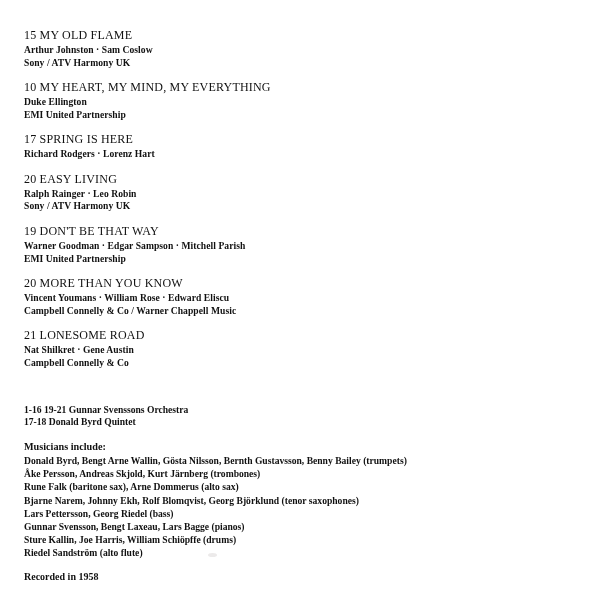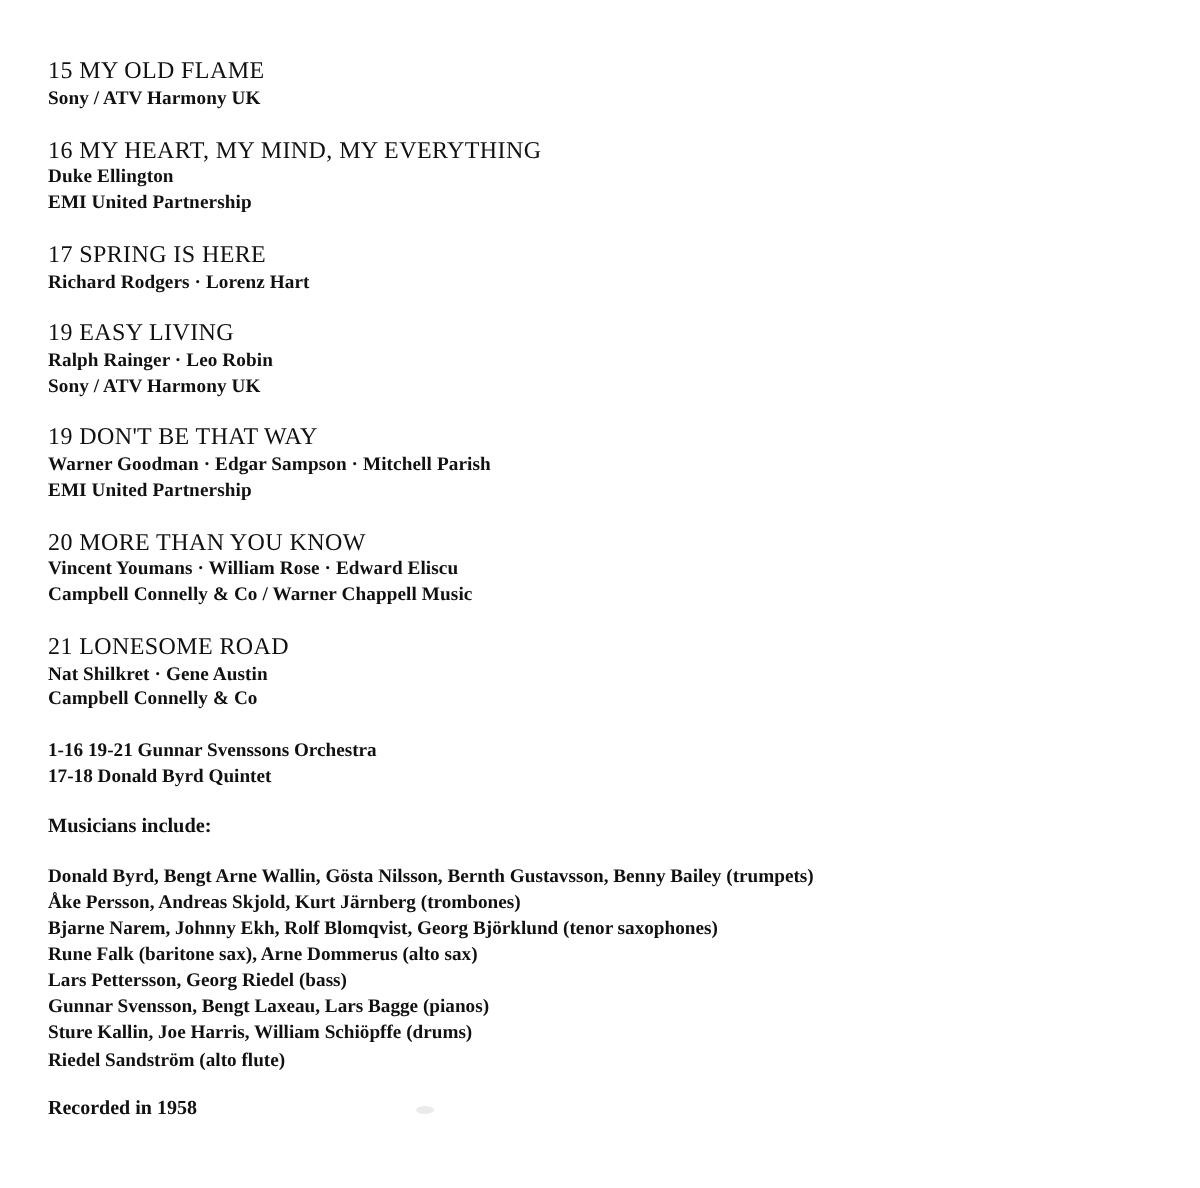--- a/index.html
+++ b/index.html
@@ -38,41 +38,40 @@
   .track-writers,
   .track-publisher {
     font-family: "Liberation Serif", serif;
     font-weight: bold;
     font-size: 9.6px;
     line-height: 1.32;
     margin: 0;
     letter-spacing: 0.05px;
   }
   .credits {
-    margin-top: 13px;
+    margin-top: 34px;
   }
   .credit-line {
     font-family: "Liberation Serif", serif;
     font-weight: bold;
     font-size: 9.6px;
     line-height: 1.35;
     margin: 0;
   }
   .block-gap {
     height: 11px;
   }
   .musicians-heading {
     font-family: "Liberation Serif", serif;
     font-weight: bold;
     font-size: 10.2px;
     line-height: 1.35;
     margin: 0;
   }
   .musician-list {
-    margin-top: 11px;
   }
   .musician-line {
     font-family: "Liberation Serif", serif;
     font-weight: bold;
     font-size: 9.6px;
     line-height: 1.37;
     margin: 0;
   }
   .footer-line {
     font-family: "Liberation Serif", serif;
@@ -93,36 +92,37 @@
 </style>
 </head>
 <body>
 
 <div class="page">
 
   <div class="tracks">
 
     <div class="track">
       <p class="track-title">15 MY OLD FLAME</p>
+      <p class="track-writers">Arthur Johnston · Sam Coslow</p>
       <p class="track-publisher">Sony / ATV Harmony UK</p>
     </div>
 
     <div class="track">
-      <p class="track-title">16 MY HEART, MY MIND, MY EVERYTHING</p>
+      <p class="track-title">10 MY HEART, MY MIND, MY EVERYTHING</p>
       <p class="track-writers">Duke Ellington</p>
       <p class="track-publisher">EMI United Partnership</p>
     </div>
 
     <div class="track">
       <p class="track-title">17 SPRING IS HERE</p>
       <p class="track-writers">Richard Rodgers · Lorenz Hart</p>
     </div>
 
     <div class="track">
-      <p class="track-title">19 EASY LIVING</p>
+      <p class="track-title">20 EASY LIVING</p>
       <p class="track-writers">Ralph Rainger  · Leo Robin</p>
       <p class="track-publisher">Sony / ATV Harmony UK</p>
     </div>
 
     <div class="track">
       <p class="track-title">19 DON'T BE THAT WAY</p>
       <p class="track-writers">Warner Goodman · Edgar Sampson · Mitchell Parish</p>
       <p class="track-publisher">EMI United Partnership</p>
     </div>
 
@@ -145,22 +145,22 @@
     <p class="credit-line">17-18 Donald Byrd Quintet</p>
   </div>
 
   <div class="block-gap"></div>
 
   <p class="musicians-heading">Musicians include:</p>
 
   <div class="musician-list">
     <p class="musician-line">Donald Byrd, Bengt Arne Wallin, Gösta Nilsson, Bernth Gustavsson, Benny Bailey (trumpets)</p>
     <p class="musician-line">Åke Persson, Andreas Skjold, Kurt Järnberg (trombones)</p>
+    <p class="musician-line">Rune Falk (baritone sax), Arne Dommerus (alto sax)</p>
     <p class="musician-line">Bjarne Narem, Johnny Ekh, Rolf Blomqvist, Georg Björklund (tenor saxophones)</p>
-    <p class="musician-line">Rune Falk (baritone sax), Arne Dommerus (alto sax)</p>
     <p class="musician-line">Lars Pettersson, Georg Riedel (bass)</p>
     <p class="musician-line">Gunnar Svensson, Bengt Laxeau, Lars Bagge (pianos)</p>
     <p class="musician-line">Sture Kallin, Joe Harris, William Schiöpffe (drums)</p>
     <p class="musician-line">Riedel Sandström (alto flute)</p>
   </div>
 
   <div class="block-gap"></div>
 
   <p class="footer-line">Recorded in 1958</p>
 

